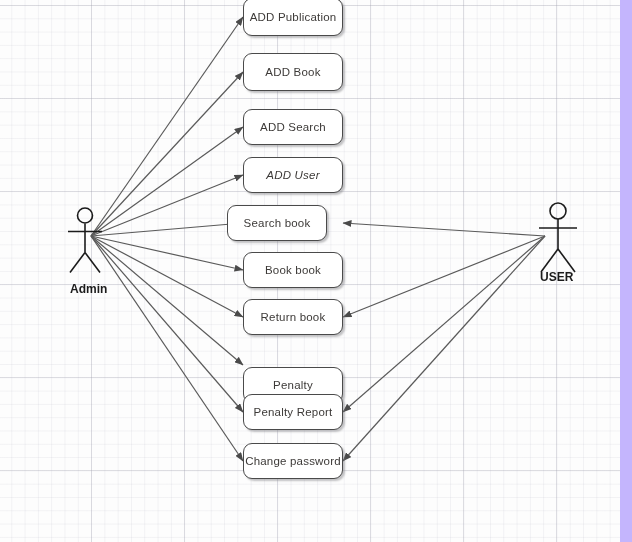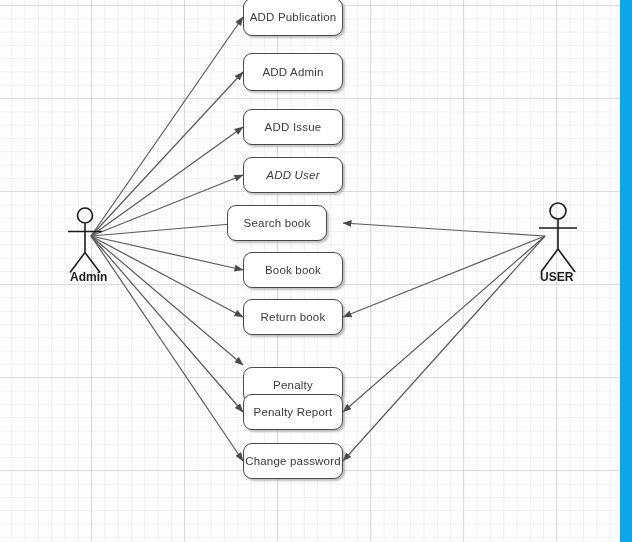--- a/index.html
+++ b/index.html
@@ -7,21 +7,21 @@
     padding: 0;
     background: #ffffff;
   }
   body {
     font-family: "Liberation Sans", sans-serif;
   }
   #canvas {
     position: relative;
     width: 632px;
     height: 542px;
-    background: #0ea5e9;
+    background: #c4b5fd;
     overflow: hidden;
   }
   
   #grid {
     position: absolute;
     left: 0;
     top: 0;
     width: 620px;
     height: 542px;
     background-color: #fdfdfd;
@@ -102,24 +102,24 @@
         <line x1="545" y1="236" x2="343" y2="412" stroke="#5a5a5a" stroke-width="1.2" marker-end="url(#arrowhead)"></line>
         <line x1="545" y1="236" x2="343" y2="461" stroke="#5a5a5a" stroke-width="1.2" marker-end="url(#arrowhead)"></line>
       </g>
   </svg>
 
   <div id="usecase-layer">
       <div class="usecase" style="left: 243px; top: -2px; width: 100px; height: 38px;">
         <span>ADD Publication</span>
       </div>
       <div class="usecase" style="left: 243px; top: 53px; width: 100px; height: 38px;">
-        <span>ADD Admin</span>
+        <span>ADD Book</span>
       </div>
       <div class="usecase" style="left: 243px; top: 109px; width: 100px; height: 36px;">
-        <span>ADD Issue</span>
+        <span>ADD Search</span>
       </div>
       <div class="usecase" style="left: 243px; top: 157px; width: 100px; height: 36px; font-style: italic;">
         <span>ADD User</span>
       </div>
       <div class="usecase" style="left: 227px; top: 205px; width: 100px; height: 36px;">
         <span>Search book</span>
       </div>
       <div class="usecase" style="left: 243px; top: 252px; width: 100px; height: 36px;">
         <span>Book book</span>
       </div>
@@ -137,21 +137,21 @@
       </div>
     </div>
   <div id="actor-layer">
       <svg class="actor" width="46" height="76.5" viewBox="62 201.5 46 76.5" style="left: 62px; top: 201.5px;">
         <circle cx="85" cy="215" r="7.5" stroke="#1b1b1b" stroke-width="1.6" fill="none"></circle>
         <line x1="85" y1="223" x2="85" y2="252" stroke="#1b1b1b" stroke-width="1.6" fill="none"></line>
         <line x1="68" y1="231" x2="102" y2="231" stroke="#1b1b1b" stroke-width="1.6" fill="none"></line>
         <line x1="85" y1="252" x2="70" y2="272" stroke="#1b1b1b" stroke-width="1.6" fill="none"></line>
         <line x1="85" y1="252" x2="100" y2="272" stroke="#1b1b1b" stroke-width="1.6" fill="none"></line>
       </svg>
-      <div class="actor-label" style="left: 70px; top: 270px;">Admin</div>
+      <div class="actor-label" style="left: 70px; top: 282px;">Admin</div>
       <svg class="actor" width="50" height="81" viewBox="533 197 50 81" style="left: 533px; top: 197px;">
         <circle cx="558" cy="211" r="8" stroke="#1b1b1b" stroke-width="1.6" fill="none"></circle>
         <line x1="558" y1="219" x2="558" y2="249" stroke="#1b1b1b" stroke-width="1.6" fill="none"></line>
         <line x1="539" y1="228" x2="577" y2="228" stroke="#1b1b1b" stroke-width="1.6" fill="none"></line>
         <line x1="558" y1="249" x2="541" y2="272" stroke="#1b1b1b" stroke-width="1.6" fill="none"></line>
         <line x1="558" y1="249" x2="575" y2="272" stroke="#1b1b1b" stroke-width="1.6" fill="none"></line>
       </svg>
       <div class="actor-label" style="left: 540px; top: 270px;">USER</div>
     </div>
 

